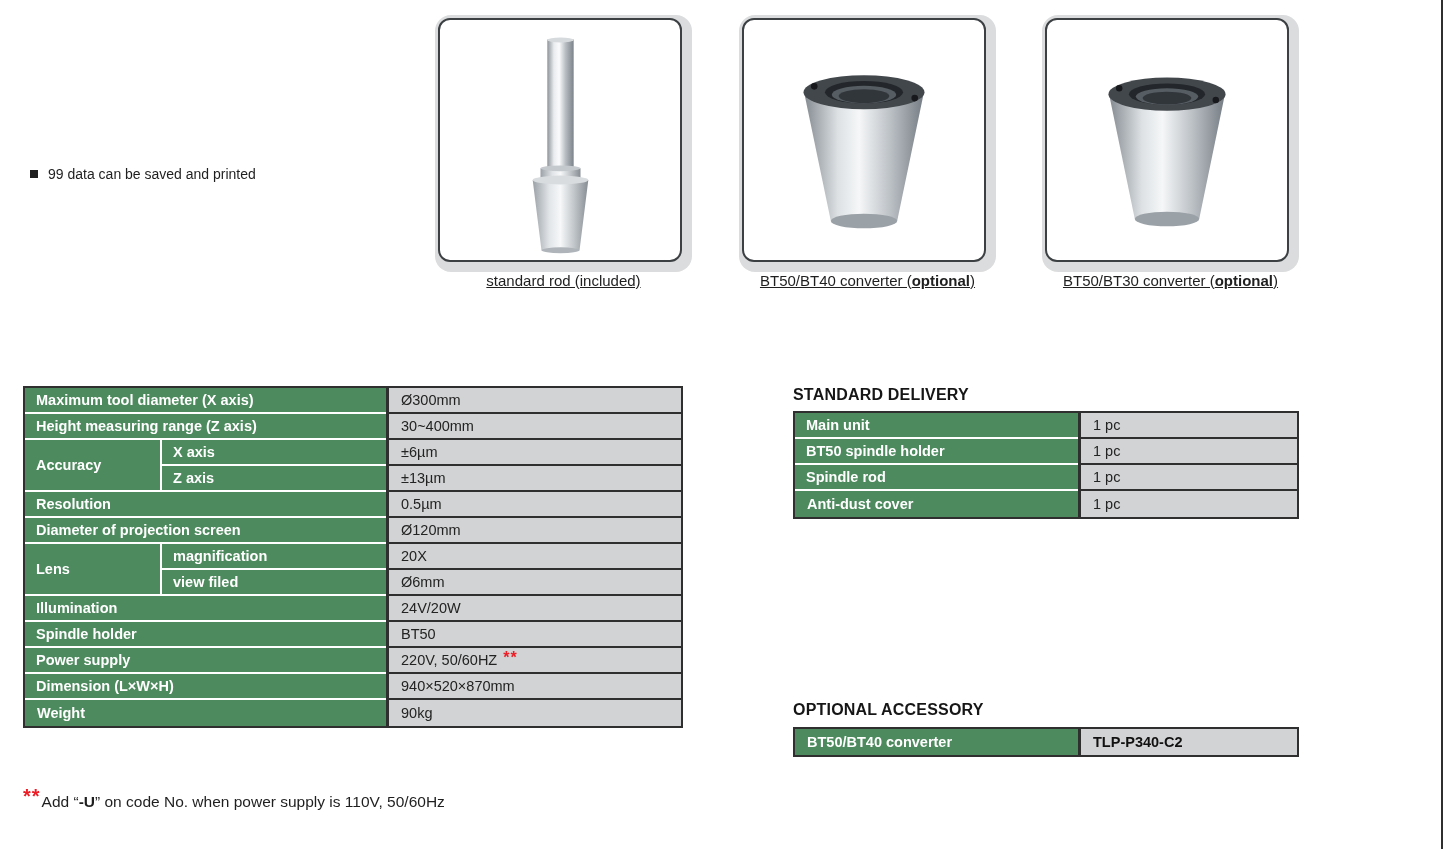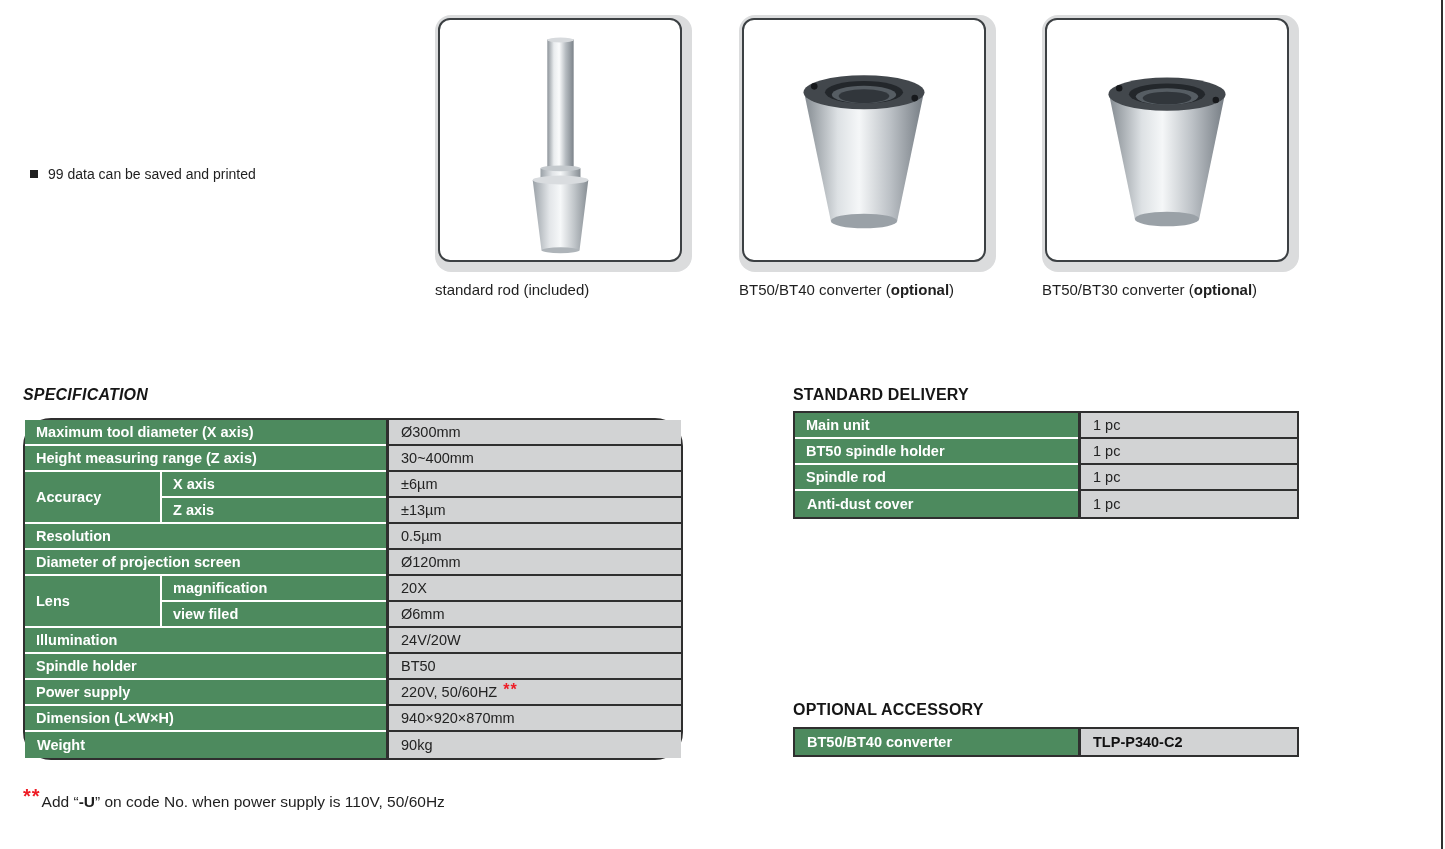--- a/index.html
+++ b/index.html
@@ -32,36 +32,36 @@
   .frame{
     position:relative; width:257px; height:257px;
     background:#dbdcdd; border-radius:16px;
   }
   .card{
     position:absolute; left:3px; top:3px; right:10px; bottom:10px;
     background:#fff; border:2px solid #3c4043; border-radius:12px;
     display:flex; align-items:center; justify-content:center; overflow:hidden;
   }
   figcaption{
-    margin-top:9px; font-size:15px; color:#1f1f1f; width:257px;
+    text-align:center; font-size:15px; color:#1f1f1f; width:257px;text-decoration:underline;
   }
   figcaption b{ font-weight:bold; }
   
   .section-title{
     position:absolute; font-size:16px; font-weight:bold; color:#161616; letter-spacing:0.2px;
   }
   .t-spec{ left:23px; top:386px;font-style:italic; }
   .t-delivery{ left:793px; top:386px; }
   .t-optional{ left:793px; top:701px; }
   
   table.data{
     position:absolute; border-collapse:separate; border-spacing:0;
     border:2px solid var(--border-dark,#2f2f2f); font-size:14.5px;
   }
-  table.spec{ left:23px; top:418px;border-radius:28px; }
+  table.spec{ left:23px; top:386px; }
   table.sd{ left:793px; top:411px; }
   table.oa{ left:793px; top:727px; }
   td{ height:26px; padding:0; vertical-align:middle; }
   td.lab{
     background:var(--green,#4d8a5e); color:#fff; font-weight:bold;
     border-bottom:2px solid #fff; padding-left:11px;
   }
   td.grp{ border-right:2px solid #fff; }
   td.val{
     background:var(--cell-gray,#d2d3d4); color:#232323;
@@ -236,21 +236,21 @@
     <tr>
       <td class="lab" colspan="2">Spindle holder</td>
       <td class="val">BT50</td>
     </tr>
     <tr>
       <td class="lab" colspan="2">Power supply</td>
       <td class="val"><span>220V, 50/60HZ</span><span class="cell-stars">**</span></td>
     </tr>
     <tr>
       <td class="lab" colspan="2">Dimension (L×W×H)</td>
-      <td class="val">940×920×870mm</td>
+      <td class="val">940×520×870mm</td>
     </tr>
     <tr>
       <td class="lab" colspan="2">Weight</td>
       <td class="val">90kg</td>
     </tr>
   </tbody>
 </table>
 
 <div class="section-title t-delivery">STANDARD DELIVERY</div>
 <table class="data sd">

